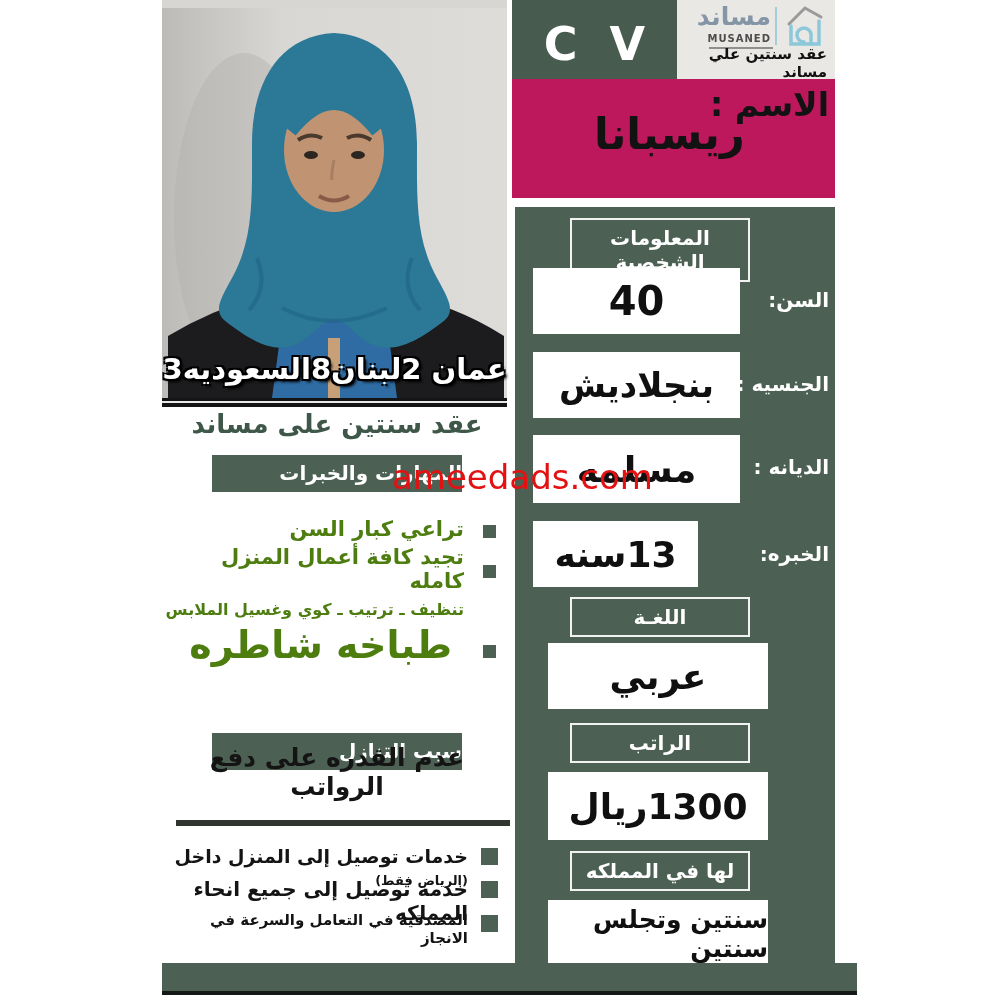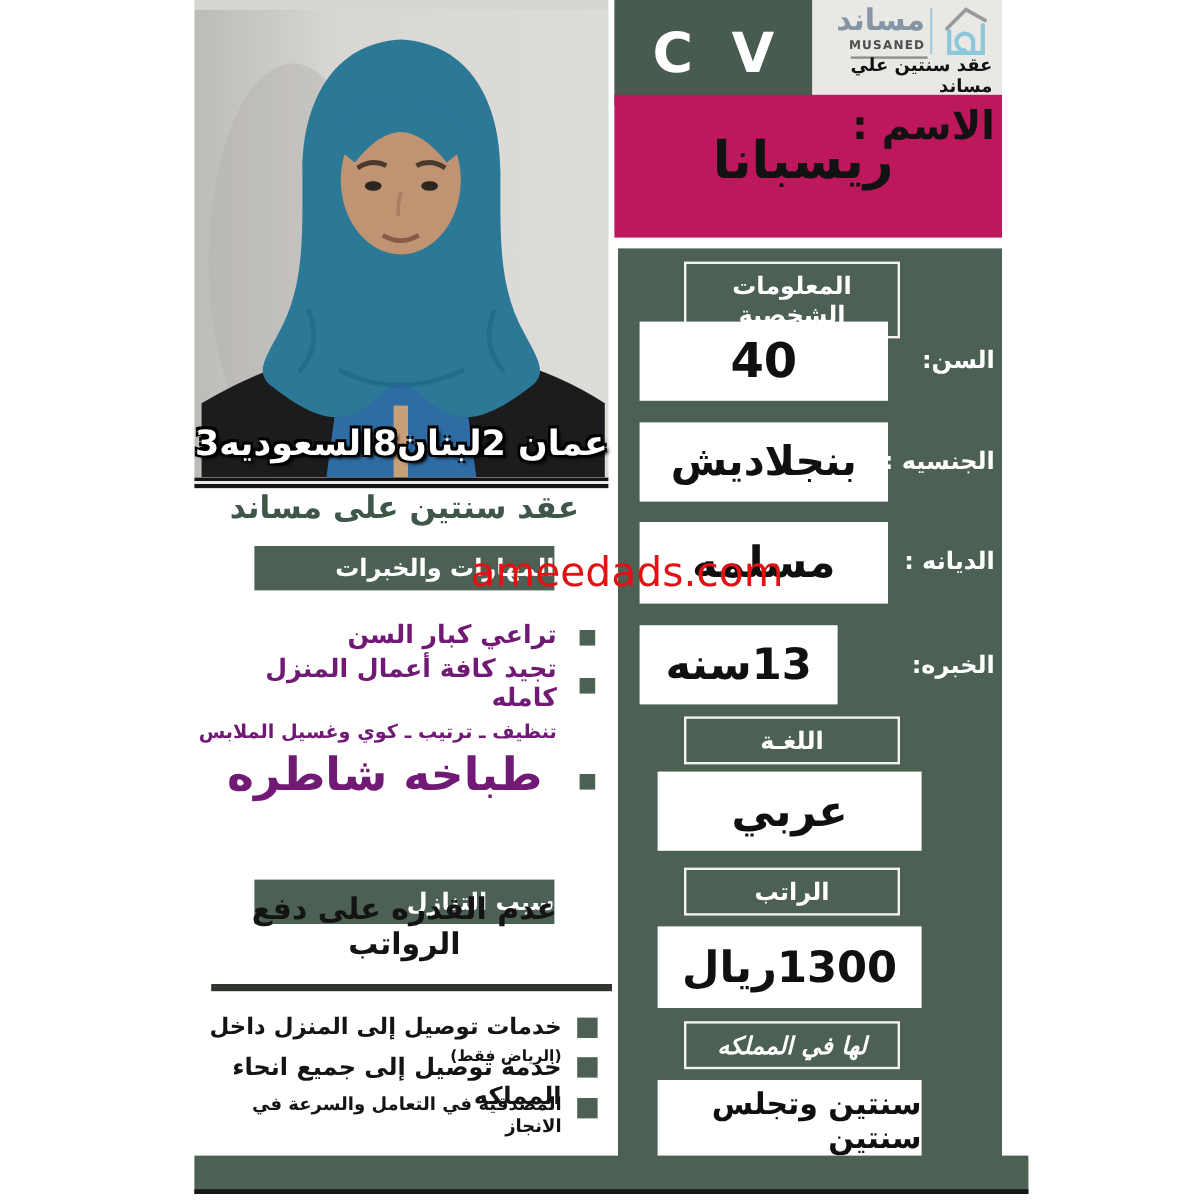--- a/index.html
+++ b/index.html
@@ -32,21 +32,21 @@
   .name-label { position:absolute; right:6px; top:6px; font-size:33px; font-weight:800; color:#121212; direction:rtl; }
   .name-value { position:absolute; left:82px; top:30px; font-size:43px; font-weight:800; color:#121212; direction:rtl; }
 
   
   .right-col { position:absolute; left:515px; top:207px; width:320px; height:788px; background:#4c6154; }
   .hdr { position:absolute; left:55px; width:180px; border:2px solid #f2f2f2; color:#ffffff;
     font-size:20px; font-weight:800; text-align:center; padding:6px 0; direction:rtl; }
   .hdr-personal { top:11px; }
   .hdr-language { top:390px; }
   .hdr-salary   { top:516px; }
-  .hdr-kingdom  { top:644px;font-style:italic; }
+  .hdr-kingdom  { top:644px; }
   .vbox { position:absolute; background:#ffffff; color:#101010; font-weight:800;
     display:flex; align-items:center; justify-content:center; direction:rtl; }
   .vbox-age      { left:18px; top:61px;  width:207px; height:66px; font-size:40px; }
   .vbox-nat      { left:18px; top:145px; width:207px; height:66px; font-size:34px; }
   .vbox-religion { left:18px; top:228px; width:207px; height:68px; font-size:36px; }
   .vbox-exp      { left:18px; top:314px; width:165px; height:66px; font-size:36px; }
   .vbox-lang     { left:33px; top:436px; width:220px; height:66px; font-size:36px; }
   .vbox-salary   { left:33px; top:565px; width:220px; height:68px; font-size:36px; }
   .vbox-kingdom  { left:33px; top:693px; width:220px; height:68px; font-size:25px; }
   .flabel { position:absolute; right:2px; width:102px; color:#ffffff; font-size:20px; font-weight:800;
@@ -54,21 +54,21 @@
   .flabel-age { top:81px; } .flabel-nat { top:165px; } .flabel-religion { top:248px; } .flabel-exp { top:335px; }
 
   
   .left-col { position:absolute; left:162px; top:407px; width:350px; height:707px; background:#ffffff; }
   .contract-note { position:absolute; left:0; right:0; top:2px; text-align:center;
     font-size:26px; font-weight:800; color:#3e5748; direction:rtl; }
   .gbar { position:absolute; left:50px; width:250px; height:37px; background:#4c6154; color:#fff;
     font-size:20px; font-weight:800; line-height:37px; direction:rtl; }
   .skills-bar { top:48px; } .waiver-bar { top:293px;margin-top:33px; }
   .sq { position:absolute; background:#4c6154; }
-  .skill { position:absolute; right:48px; color:#701a75; font-weight:800; direction:rtl; text-align:right; }
+  .skill { position:absolute; right:48px; color:#4d7c0f; font-weight:800; direction:rtl; text-align:right; }
   .skill-1 { top:110px; font-size:21px; }
   .skill-2 { top:138px; font-size:21px; }
   .skill-3 { top:193px; font-size:16px; font-weight:700; }
   .skill-4 { top:216px; right:60px; font-size:38px; }
   .sq-s1 { right:16px; top:118px; width:13px; height:13px; }
   .sq-s2 { right:16px; top:158px; width:13px; height:13px; }
   .sq-s4 { right:16px; top:238px; width:13px; height:13px; }
   .waiver-text { position:absolute; left:0; right:0; top:336px; text-align:center;
     font-size:25px; font-weight:800; color:#141414; direction:rtl; }
   .divider2 { position:absolute; left:14px; top:413px; width:334px; height:6px; background:#30362f; }

